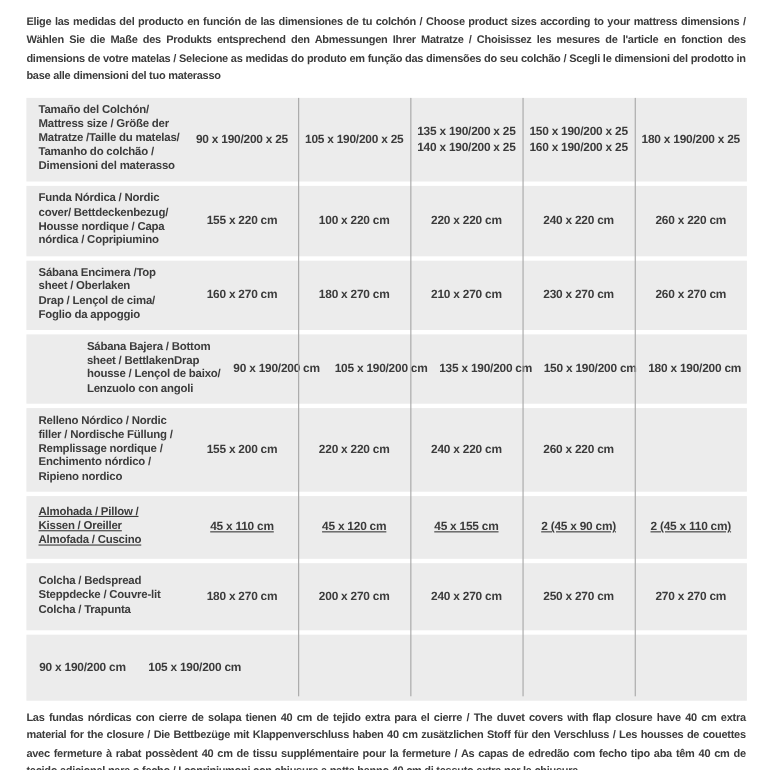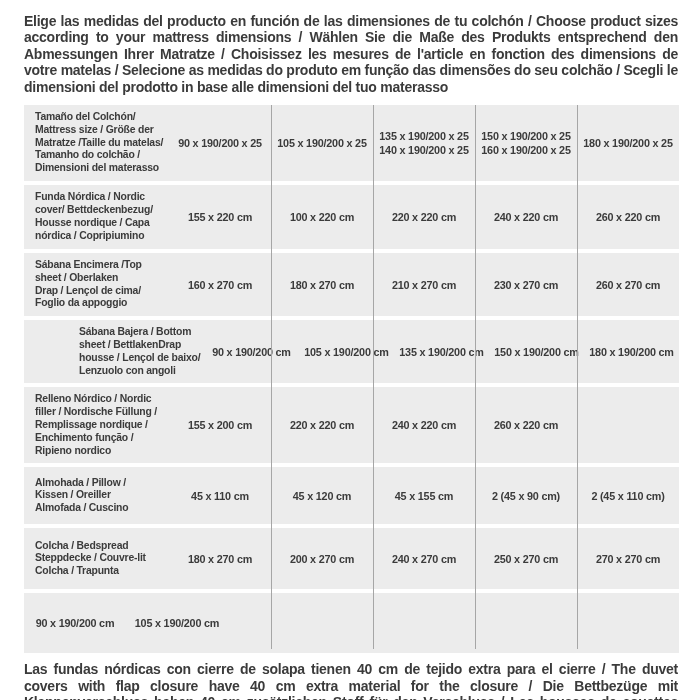--- a/index.html
+++ b/index.html
@@ -6,41 +6,41 @@
   html, body { width: 700px; height: 700px; background: #ffffff; }
   body {
     font-family: "Liberation Sans", sans-serif;
     color: #3b3b3b;
     -webkit-font-smoothing: antialiased;
   }
   .page { width: 700px; height: 700px; padding: 13px 22px 0 24px; }
 
   .intro, .footnote {
     font-weight: bold;
-    font-size: 14px;
+    font-size: 10px;
     line-height: 16.4px;
     letter-spacing: -0.25px;
     text-align: justify;
     color: #3b3b3b;
   }
 
   .table-wrap { position: relative; margin-top: 10px; width: 655px; }
   .rows { width: 655px; }
   .row {
     display: flex;
     background: #ececec;
     margin-bottom: 4px;
     align-items: stretch;
   }
   .row:nth-child(1) { min-height: 73px; }
   .row:nth-child(2) { min-height: 64px; }
   .row:nth-child(3) { min-height: 61px; }
   .row:nth-child(4) { min-height: 61px; padding-left: 44px; }
   .row:nth-child(5) { min-height: 70px; }
-  .row:nth-child(6) { min-height: 57px; }
+  .row:nth-child(6) { min-height: 57px; text-decoration: underline; }
   .row:nth-child(7) { min-height: 61px; }
   .row:nth-child(8) { min-height: 60px; }
 
   .label {
     width: 145px;
     display: flex;
     align-items: center;
     padding: 6px 2px 6px 11px;
     font-size: 10.4px;
     font-weight: bold;
@@ -132,21 +132,21 @@
         <div class="cell">105 x 190/200 cm</div>
         <div class="cell">135 x 190/200 cm</div>
         <div class="cell">150 x 190/200 cm</div>
         <div class="cell">180 x 190/200 cm</div>
       </div>
 
       <div class="row">
         <div class="label">Relleno Nórdico / Nordic
 filler / Nordische Füllung /
 Remplissage nordique /
-Enchimento função /
+Enchimento nórdico /
 Ripieno nordico</div>
         <div class="cell">155 x 200 cm</div>
         <div class="cell">220 x 220 cm</div>
         <div class="cell">240 x 220 cm</div>
         <div class="cell">260 x 220 cm</div>
       </div>
 
       <div class="row">
         <div class="label">Almohada  / Pillow /
 Kissen / Oreiller

